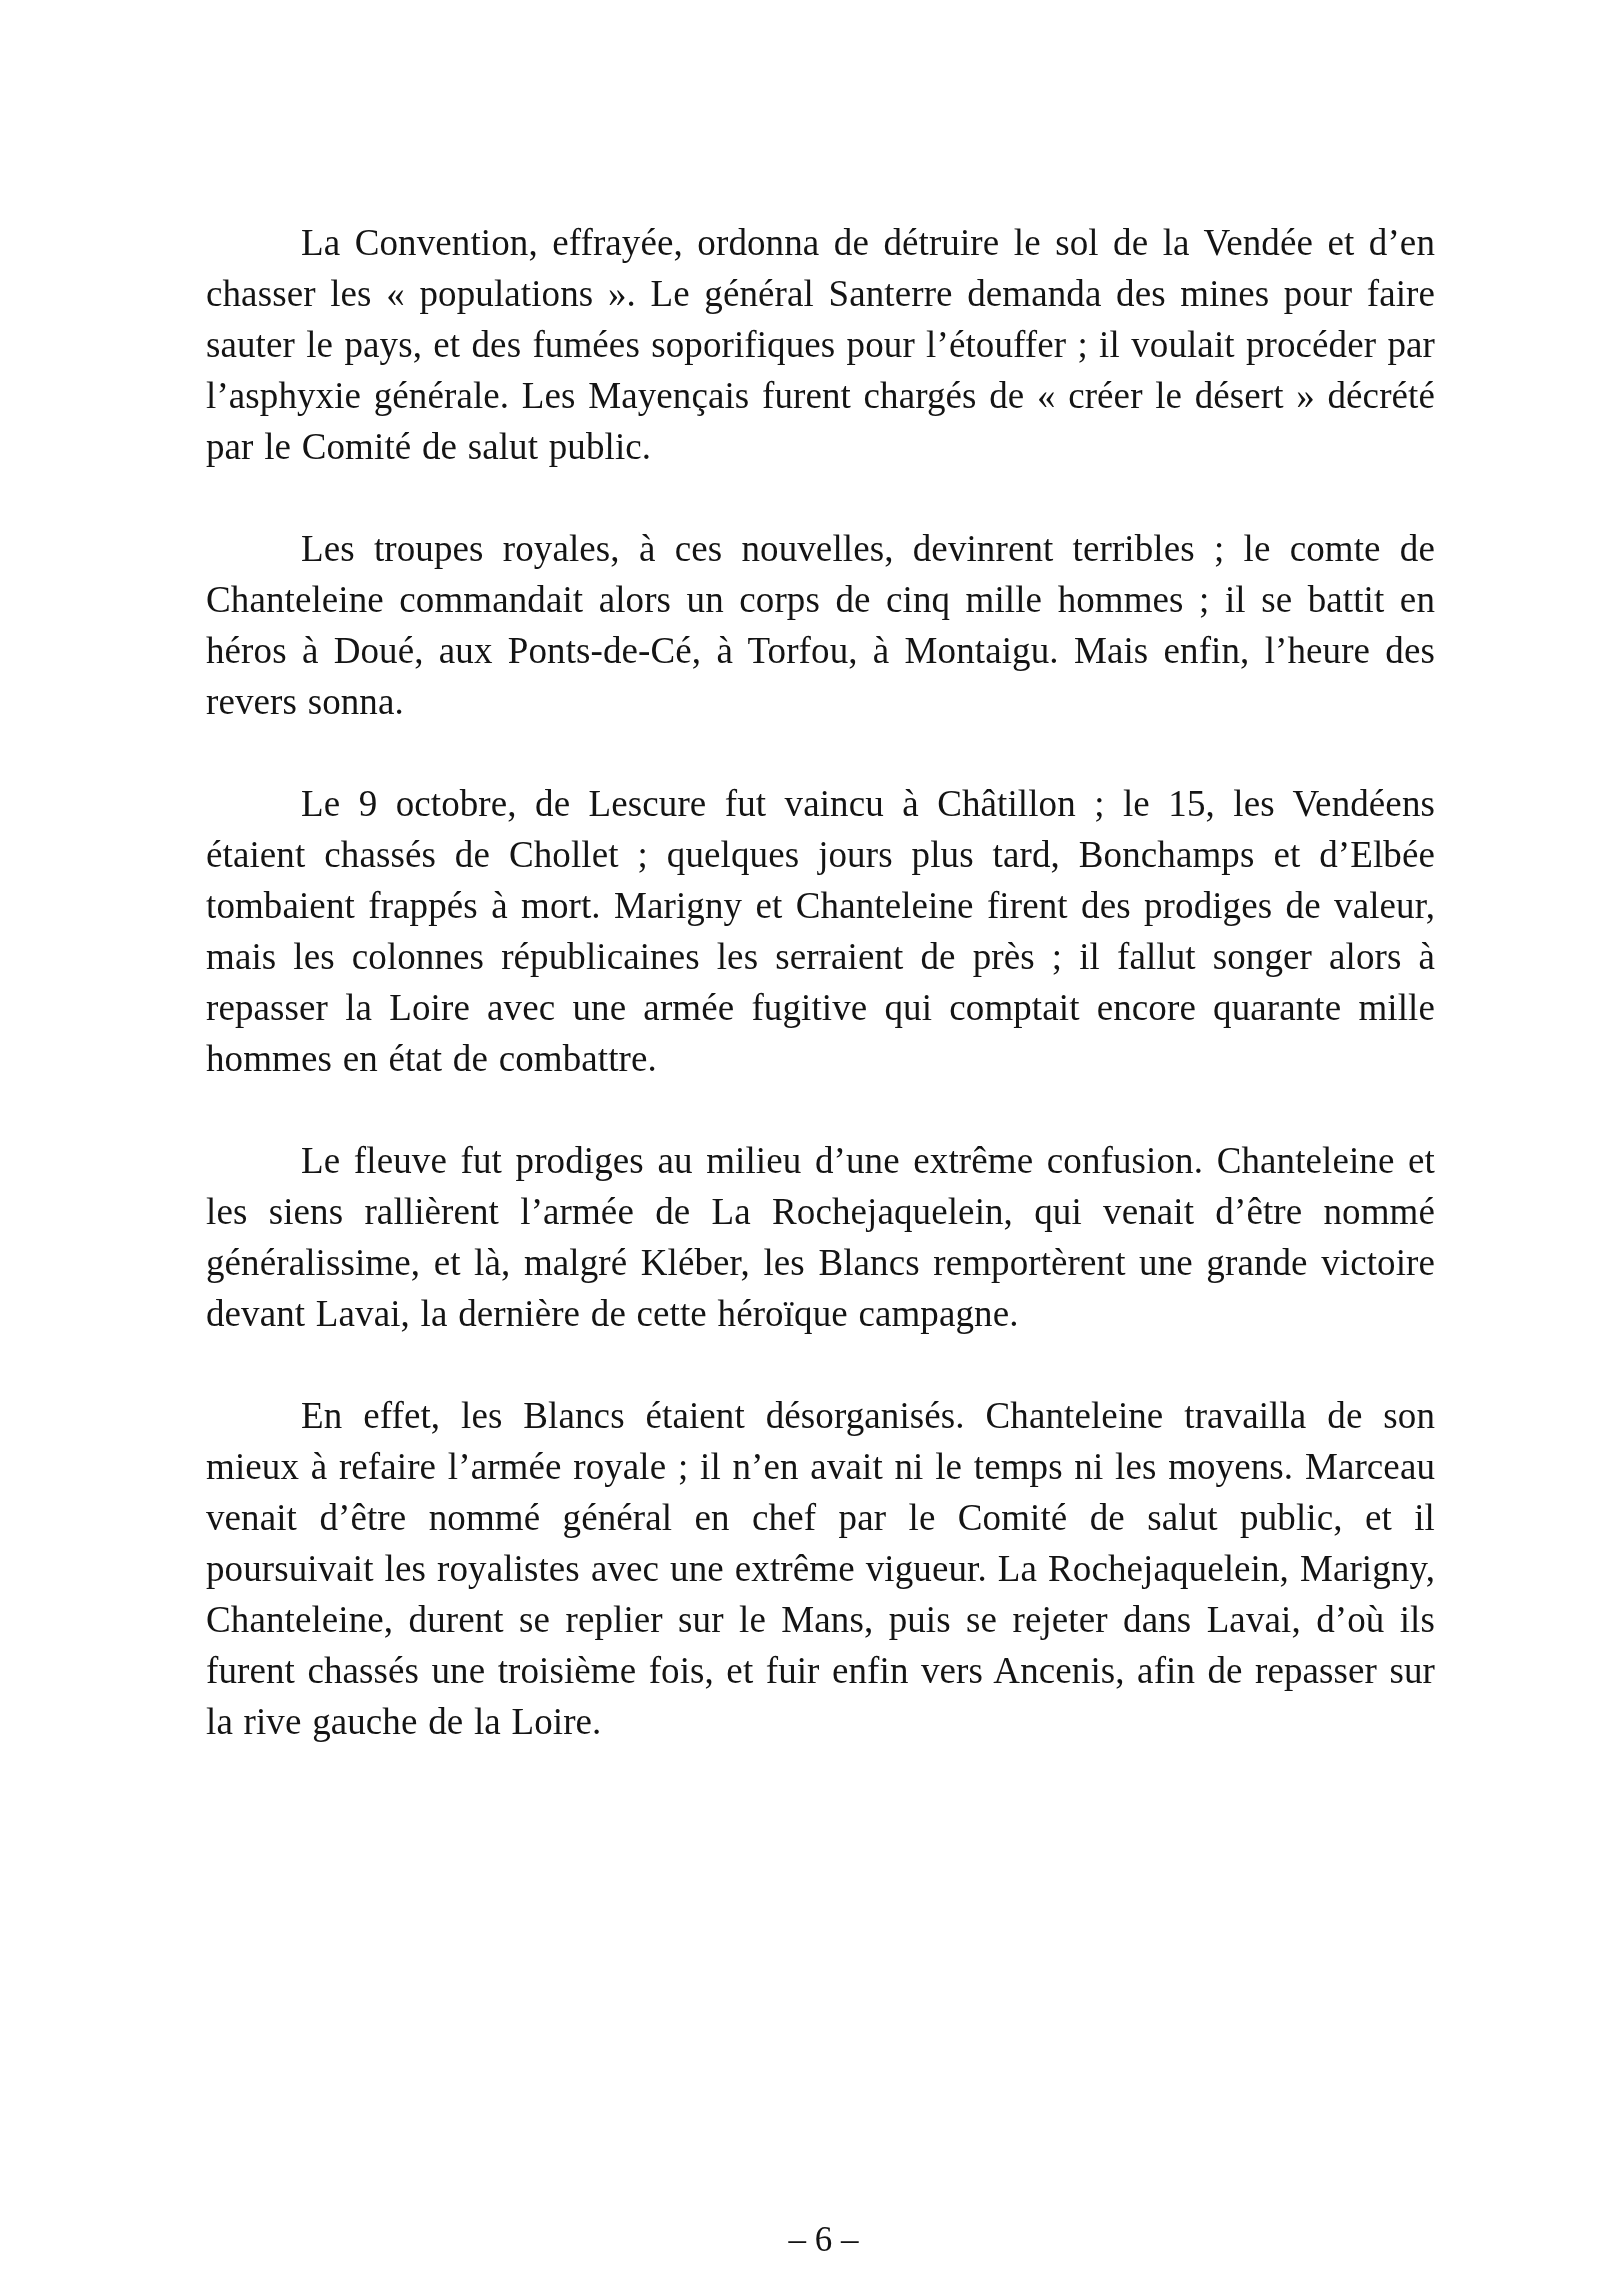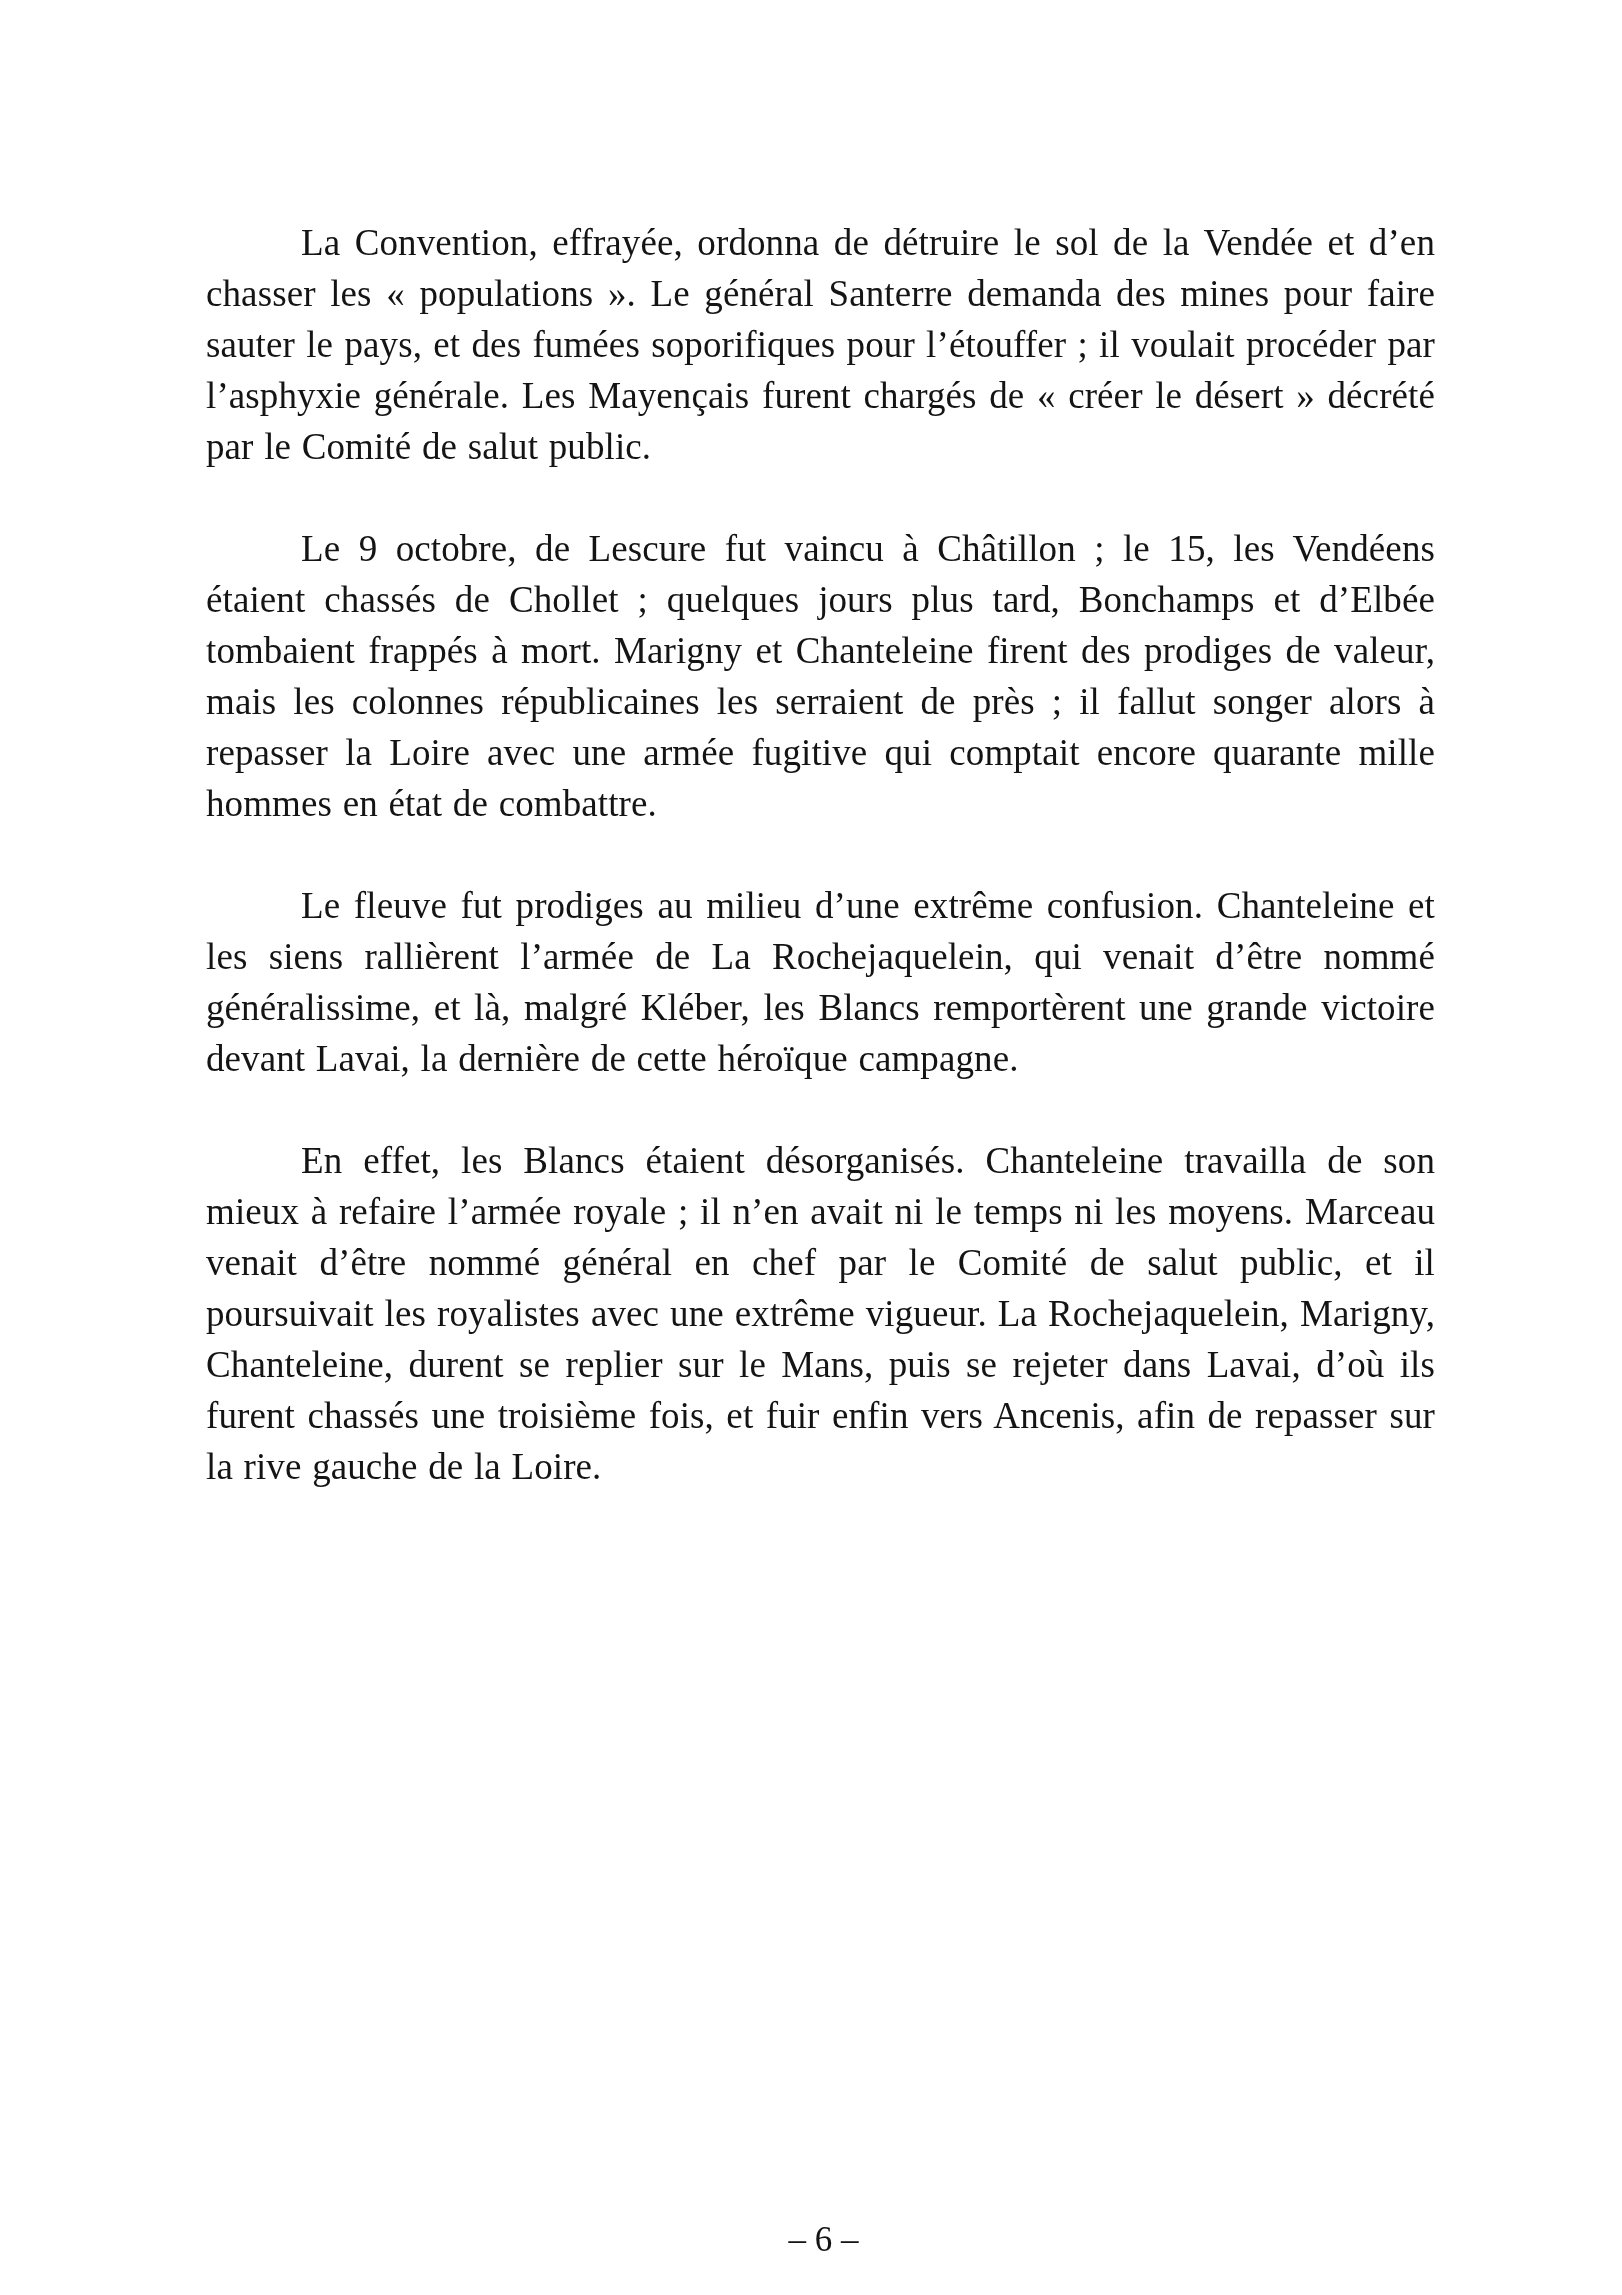--- a/index.html
+++ b/index.html
@@ -47,19 +47,20 @@
     line-height: 39px;
     color: #141414;
   }
 </style>
 </head>
 <body>
 
 <div class="page">
   <div class="text-block">
     <p>La Convention, effrayée, ordonna de détruire le sol de la Vendée et d’en chasser les « populations ». Le général Santerre demanda des mines pour faire sauter le pays, et des fumées soporifiques pour l’étouffer ; il voulait procéder par l’asphyxie générale. Les Mayençais furent chargés de « créer le désert » décrété par le Comité de salut public.</p>
+    <p>Les troupes royales, à ces nouvelles, devinrent terribles ; le comte de Chanteleine commandait alors un corps de cinq mille hommes ; il se battit en héros à Doué, aux Ponts-de-Cé, à Torfou, à Montaigu. Mais enfin, l’heure des revers sonna.</p>
     <p>Le 9 octobre, de Lescure fut vaincu à Châtillon ; le 15, les Vendéens étaient chassés de Chollet ; quelques jours plus tard, Bonchamps et d’Elbée tombaient frappés à mort. Marigny et Chanteleine firent des prodiges de valeur, mais les colonnes républicaines les serraient de près ; il fallut songer alors à repasser la Loire avec une armée fugitive qui comptait encore quarante mille hommes en état de combattre.</p>
     <p>Le fleuve fut prodiges au milieu d’une extrême confusion. Chanteleine et les siens rallièrent l’armée de La Rochejaquelein, qui venait d’être nommé généralissime, et là, malgré Kléber, les Blancs remportèrent une grande victoire devant Lavai, la dernière de cette héroïque campagne.</p>
     <p>En effet, les Blancs étaient désorganisés. Chanteleine travailla de son mieux à refaire l’armée royale ; il n’en avait ni le temps ni les moyens. Marceau venait d’être nommé général en chef par le Comité de salut public, et il poursuivait les royalistes avec une extrême vigueur. La Rochejaquelein, Marigny, Chanteleine, durent se replier sur le Mans, puis se rejeter dans Lavai, d’où ils furent chassés une troisième fois, et fuir enfin vers Ancenis, afin de repasser sur la rive gauche de la Loire.</p>
   </div>
   <div class="page-number">– 6 –</div>
 </div>
 
 
 </body></html>

